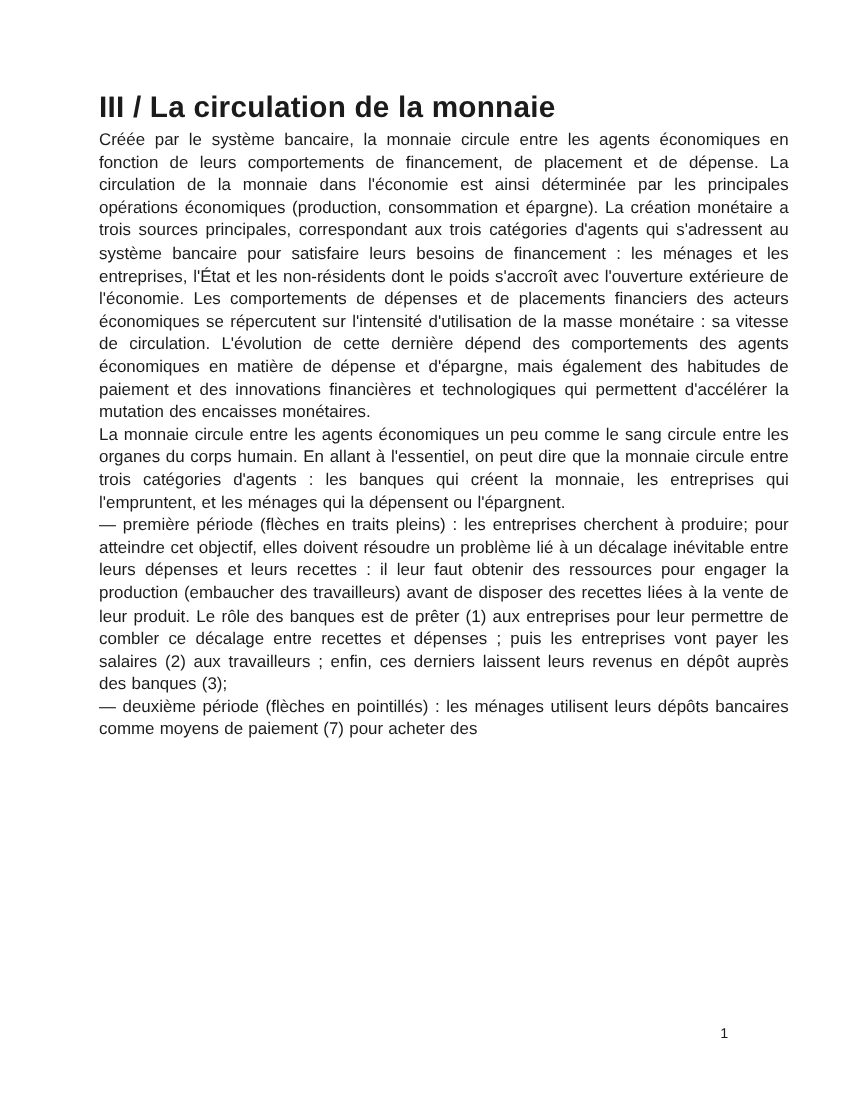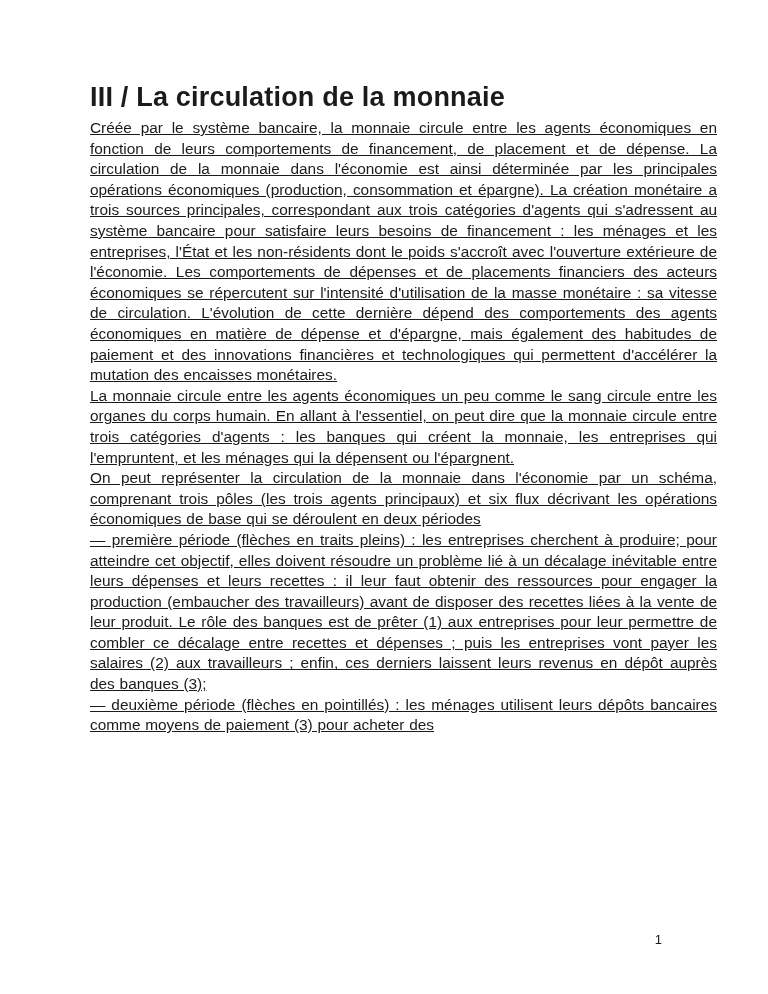--- a/index.html
+++ b/index.html
@@ -26,21 +26,20 @@
     font-weight: 700;
     margin: 0 0 5px 0;
     letter-spacing: 0.2px;
   }
   .doc-paragraph {
     font-size: 15.4px;
     line-height: 20.6px;
     text-align: justify;
     margin: 0;
     word-spacing: 0.5px;
-    text-decoration: underline;
   }
   .section-heading {
     font-size: 20px;
     line-height: 1.2;
     font-weight: 700;
     margin: 3px 0 4px 0;
   }
   .page-number {
     position: absolute;
     right: 106px;
@@ -54,20 +53,19 @@
 <body>
 
 <div class="page">
   <h1 class="doc-title">III / La circulation de la monnaie</h1>
 
   <p class="doc-paragraph">Créée par le système bancaire, la monnaie circule entre les agents économiques en fonction de leurs comportements de financement, de placement et de dépense. La circulation de la monnaie dans l'économie est ainsi déterminée par les principales opérations économiques (production, consommation et épargne). La création monétaire a trois sources principales, correspondant aux trois catégories d'agents qui s'adressent au système bancaire pour satisfaire leurs besoins de financement : les ménages et les entreprises, l'État et les non-résidents dont le poids s'accroît avec l'ouverture extérieure de l'économie. Les comportements de dépenses et de placements financiers des acteurs économiques se répercutent sur l'intensité d'utilisation de la masse monétaire : sa vitesse de circulation. L'évolution de cette dernière dépend des comportements des agents économiques en matière de dépense et d'épargne, mais également des habitudes de paiement et des innovations financières et technologiques qui permettent d'accélérer la mutation des encaisses monétaires.</p>
 
 
   <p class="doc-paragraph">La monnaie circule entre les agents économiques un peu comme le sang circule entre les organes du corps humain. En allant à l'essentiel, on peut dire que la monnaie circule entre trois catégories d'agents : les banques qui créent la monnaie, les entreprises qui l'empruntent, et les ménages qui la dépensent ou l'épargnent.</p>
 
-  <p class="doc-paragraph">On peut représenter la circulation de la monnaie dans l'économie par un schéma, comprenant trois pôles (les trois agents principaux) et six flux décrivant les opérations économiques de base qui se déroulent en deux périodes</p>
 
   <p class="doc-paragraph">— première période (flèches en traits pleins) : les entreprises cherchent à produire; pour atteindre cet objectif, elles doivent résoudre un problème lié à un décalage inévitable entre leurs dépenses et leurs recettes : il leur faut obtenir des ressources pour engager la production (embaucher des travailleurs) avant de disposer des recettes liées à la vente de leur produit. Le rôle des banques est de prêter (1) aux entreprises pour leur permettre de combler ce décalage entre recettes et dépenses ; puis les entreprises vont payer les salaires (2) aux travailleurs ; enfin, ces derniers laissent leurs revenus en dépôt auprès des banques (3);</p>
 
-  <p class="doc-paragraph">— deuxième période (flèches en pointillés) : les ménages utilisent leurs dépôts bancaires comme moyens de paiement (3) pour acheter des</p>
+  <p class="doc-paragraph">— deuxième période (flèches en pointillés) : les ménages utilisent leurs dépôts bancaires comme moyens de paiement (7) pour acheter des</p>
 
   <div class="page-number">1</div>
 </div>
 
 </body></html>

